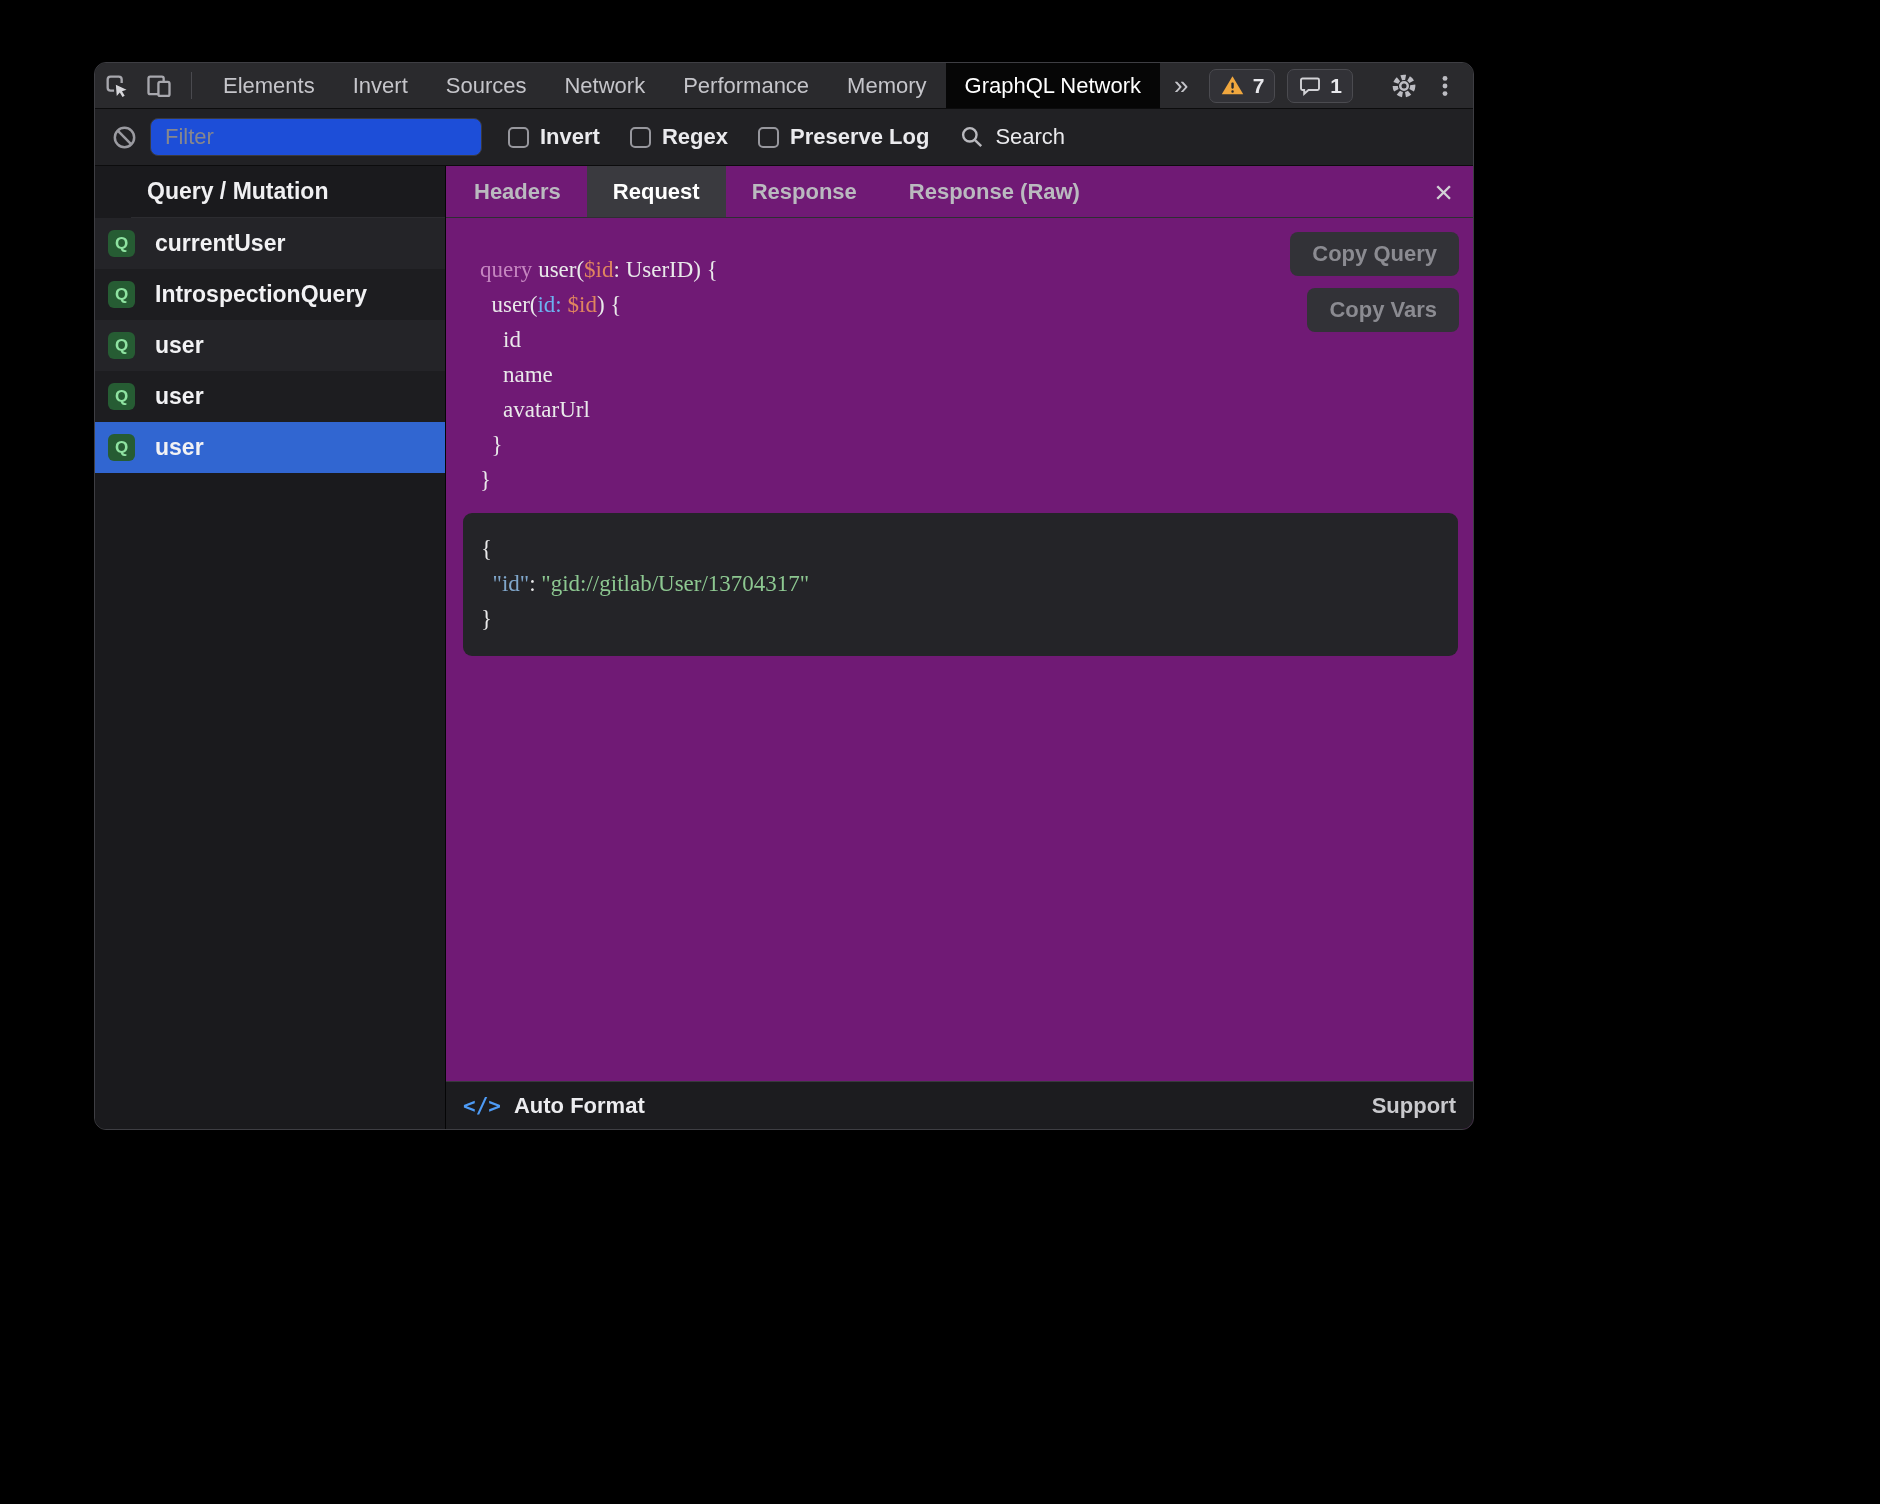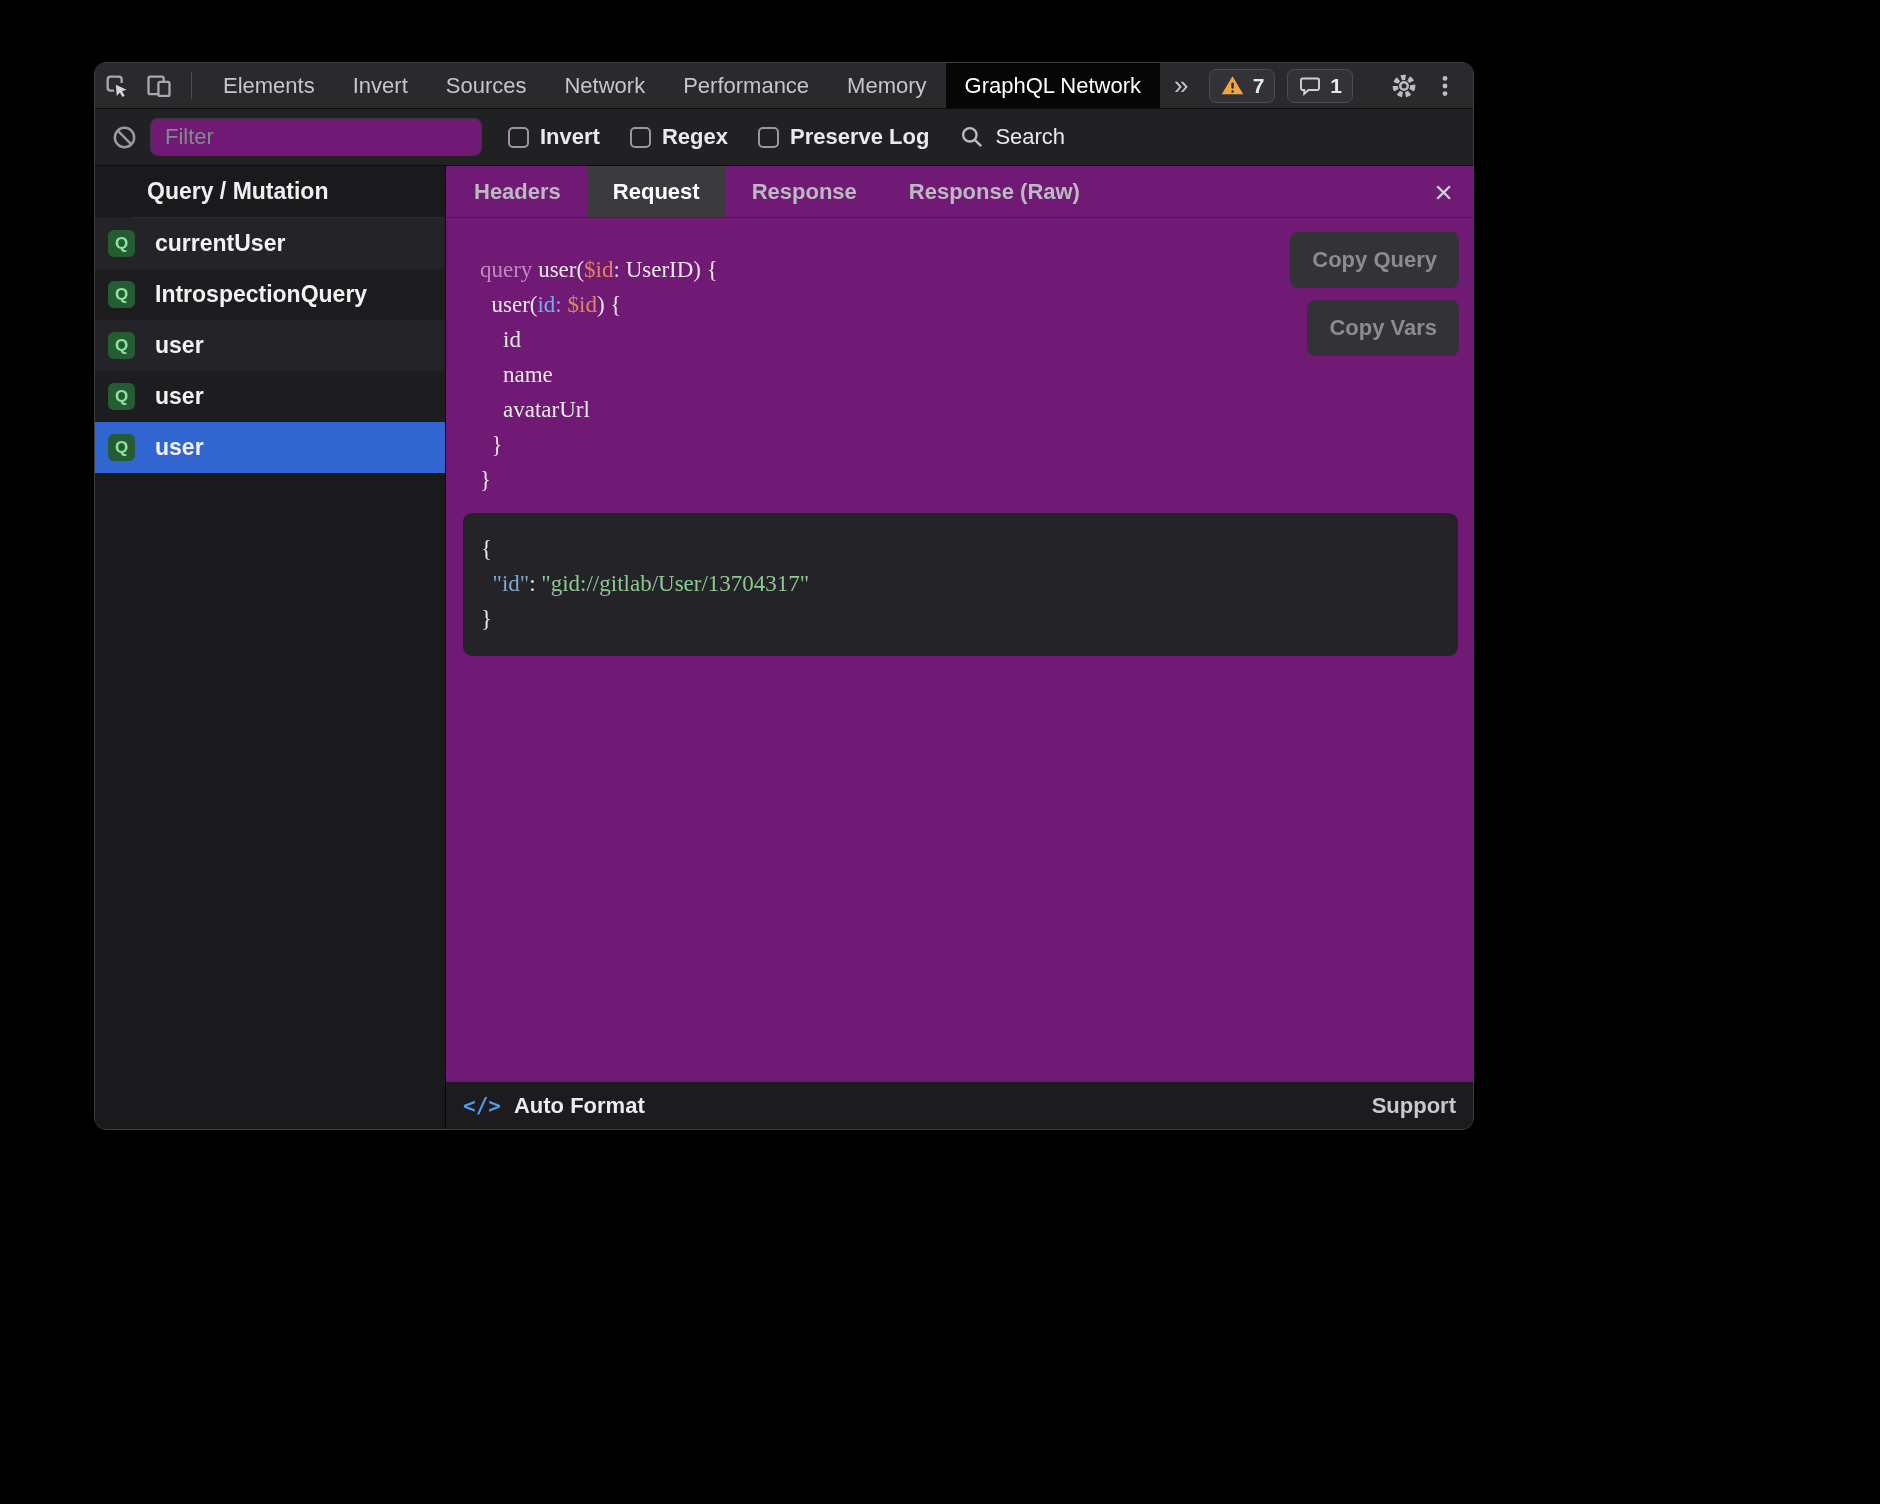--- a/index.html
+++ b/index.html
@@ -30,21 +30,21 @@
   .overflow { display:flex; align-items:center; padding:0 14px; color:#c5c5ca; font-size:26px; }
   .toolbar-right { margin-left:auto; display:flex; align-items:center; gap:12px; padding-right:14px; }
   .badge-box { display:flex; align-items:center; gap:8px; height:34px; padding:0 10px;
                background:#323237; border:1px solid #4b4b50; border-radius:7px;
                color:#e8e8ec; font-size:21px; font-weight:bold; }
   .gear-wrap { margin-left:24px; }
 
   
   .filterbar { flex:0 0 57px; background:#212124; display:flex; align-items:center;
                padding:0 16px; border-bottom:1px solid #0c0c0d; }
-  .filter-input { width:332px; height:38px; margin-left:12px; background:#701a75;
+  .filter-input { width:332px; height:38px; margin-left:12px; background:#1d4ed8;
                   border:1px solid #3a3a3f; border-radius:8px; color:#e8e8ec;
                   font-size:22px; padding:0 14px; outline:none;
                   font-family:"Liberation Sans", sans-serif; }
   .filter-input::placeholder { color:#87878d; }
   .checks { display:flex; gap:30px; margin-left:26px; }
   .check-group { display:flex; align-items:center; gap:11px; }
   .checkbox { width:21px; height:21px; border:2px solid #97979d; border-radius:5px; background:transparent; }
   .check-label { color:#eaeaed; font-size:22px; font-weight:600; white-space:nowrap; }
   .search-group { display:flex; align-items:center; gap:10px; margin-left:30px;
                   color:#eaeaed; font-size:22px; font-weight:400; }
@@ -69,21 +69,21 @@
   .detail { flex:1; display:flex; flex-direction:column; background:#701a75; min-width:0; }
   .detail-tabs-row { flex:0 0 52px; display:flex; align-items:stretch; border-bottom:1px solid #2e2e32; padding-left:2px; }
   .detail-tabs { display:flex; align-items:stretch; }
   .detail-tab { display:flex; align-items:center; padding:0 26px; color:#bababf; font-size:22px; font-weight:600; white-space:nowrap; }
   .detail-tab.active { background:#3a3a3f; color:#fff; }
   .detail-close { margin-left:auto; align-self:center; margin-right:20px; color:#d2d2d6; font-size:32px; line-height:1; }
 
   .detail-body { flex:1; position:relative; padding:34px 15px 0 17px; overflow:hidden; }
   .copy-buttons { position:absolute; top:14px; right:14px; display:flex; flex-direction:column;
                   align-items:flex-end; gap:12px; }
-  .copy-btn { height:56px; padding:0 22px; background:#323237; border:none; border-radius:8px;
+  .copy-btn { height:44px; padding:0 22px; background:#323237; border:none; border-radius:8px;
               color:#8b8b91; font-size:22px; font-weight:bold; font-family:"Liberation Sans", sans-serif; }
 
   .code { font-family:Liberation Serif, serif; font-size:23px; line-height:35px;
           color:#e9e9ea; white-space:pre; }
   .query-pre { margin-left:17px; }
   .vars-box { margin-top:16px; background:#242428; border-radius:9px; padding:18px 18px 20px 18px; }
 
   .tk-kw  { color:#c586c0; }
   .tk-var { color:#e0855f; }
   .tk-attr{ color:#6cb2f0; }

